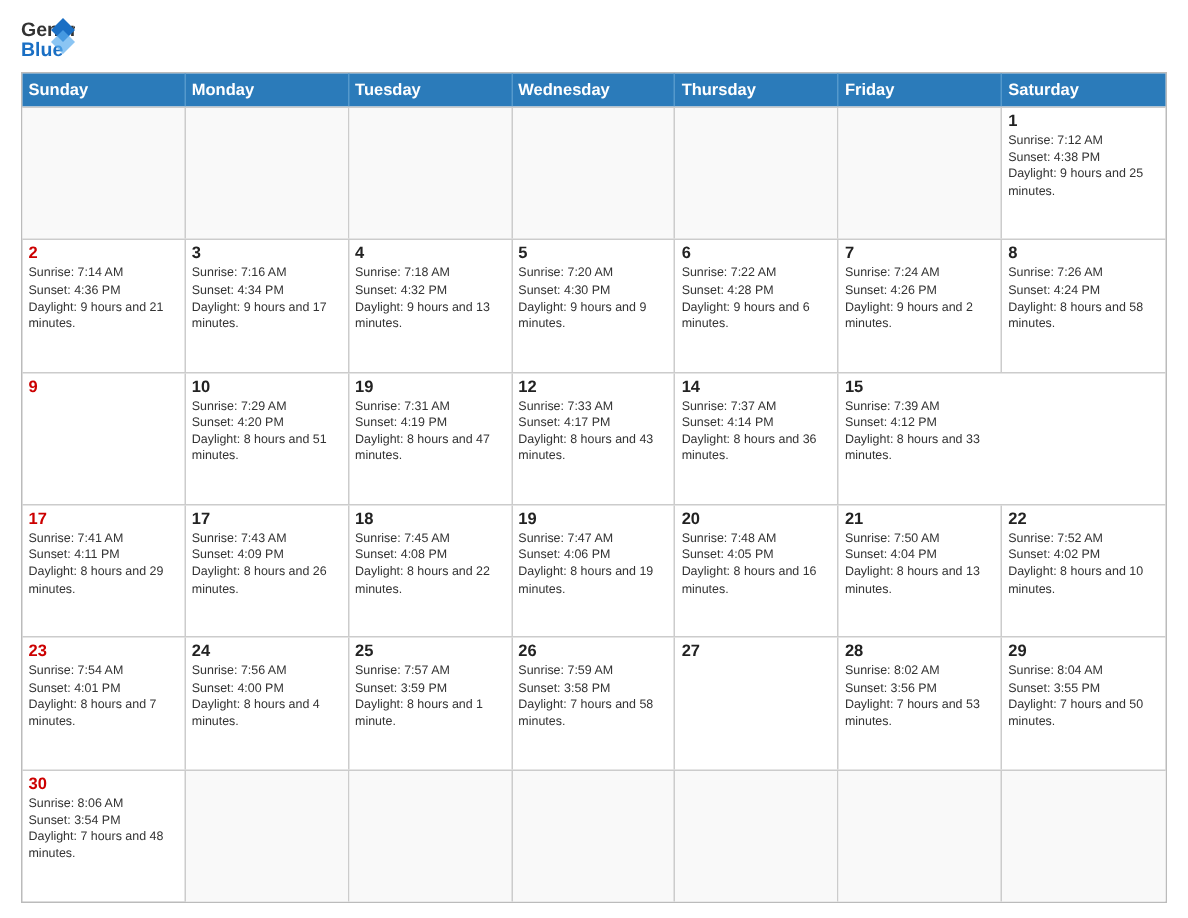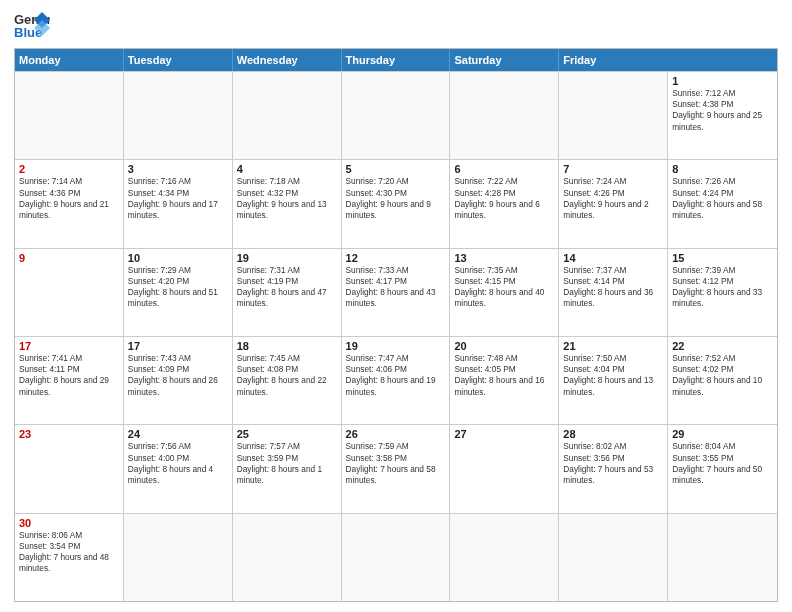--- a/index.html
+++ b/index.html
@@ -115,26 +115,27 @@
       </svg>
     </div>
     <div class="title-block">
       <h1></h1>
       <h2></h2>
     </div>
   </div>
 
   <div class="calendar">
     <div class="cal-header">
+    <div class="cal-header-cell">Sunday</div>
         <div class="cal-header-cell">Monday</div>
         <div class="cal-header-cell">Tuesday</div>
         <div class="cal-header-cell">Wednesday</div>
         <div class="cal-header-cell">Thursday</div>
+        <div class="cal-header-cell">Friday</div>
         <div class="cal-header-cell">Saturday</div>
-        <div class="cal-header-cell">Friday</div>
       </div>
     <div class="cal-body">
     <div class="cal-row">
           <div class="cal-cell empty"></div>
           <div class="cal-cell empty"></div>
           <div class="cal-cell empty"></div>
           <div class="cal-cell empty"></div>
           <div class="cal-cell empty"></div>
           <div class="cal-cell empty"></div>
           <div class="cal-cell">
@@ -182,24 +183,20 @@
           </div>
           <div class="cal-cell">
             <span class="day-num">19</span>
             <div class="info-line">Sunrise: 7:31 AM<br>Sunset: 4:19 PM<br>Daylight: 8 hours and 47 minutes.</div>
           </div>
           <div class="cal-cell">
             <span class="day-num">12</span>
             <div class="info-line">Sunrise: 7:33 AM<br>Sunset: 4:17 PM<br>Daylight: 8 hours and 43 minutes.</div>
           </div>
           <div class="cal-cell">
-            <span class="day-num">13</span>
-            <div class="info-line">Sunrise: 7:35 AM<br>Sunset: 4:15 PM<br>Daylight: 8 hours and 40 minutes.</div>
-          </div>
-          <div class="cal-cell">
             <span class="day-num">14</span>
             <div class="info-line">Sunrise: 7:37 AM<br>Sunset: 4:14 PM<br>Daylight: 8 hours and 36 minutes.</div>
           </div>
           <div class="cal-cell">
             <span class="day-num">15</span>
             <div class="info-line">Sunrise: 7:39 AM<br>Sunset: 4:12 PM<br>Daylight: 8 hours and 33 minutes.</div>
           </div>
         </div>
         <div class="cal-row">
           <div class="cal-cell">
@@ -227,20 +224,21 @@
             <div class="info-line">Sunrise: 7:50 AM<br>Sunset: 4:04 PM<br>Daylight: 8 hours and 13 minutes.</div>
           </div>
           <div class="cal-cell">
             <span class="day-num">22</span>
             <div class="info-line">Sunrise: 7:52 AM<br>Sunset: 4:02 PM<br>Daylight: 8 hours and 10 minutes.</div>
           </div>
         </div>
         <div class="cal-row">
           <div class="cal-cell">
             <span class="day-num sun">23</span>
+            <div class="info-line">Sunrise: 7:54 AM<br>Sunset: 4:01 PM<br>Daylight: 8 hours and 7 minutes.</div>
           </div>
           <div class="cal-cell">
             <span class="day-num">24</span>
             <div class="info-line">Sunrise: 7:56 AM<br>Sunset: 4:00 PM<br>Daylight: 8 hours and 4 minutes.</div>
           </div>
           <div class="cal-cell">
             <span class="day-num">25</span>
             <div class="info-line">Sunrise: 7:57 AM<br>Sunset: 3:59 PM<br>Daylight: 8 hours and 1 minute.</div>
           </div>
           <div class="cal-cell">

